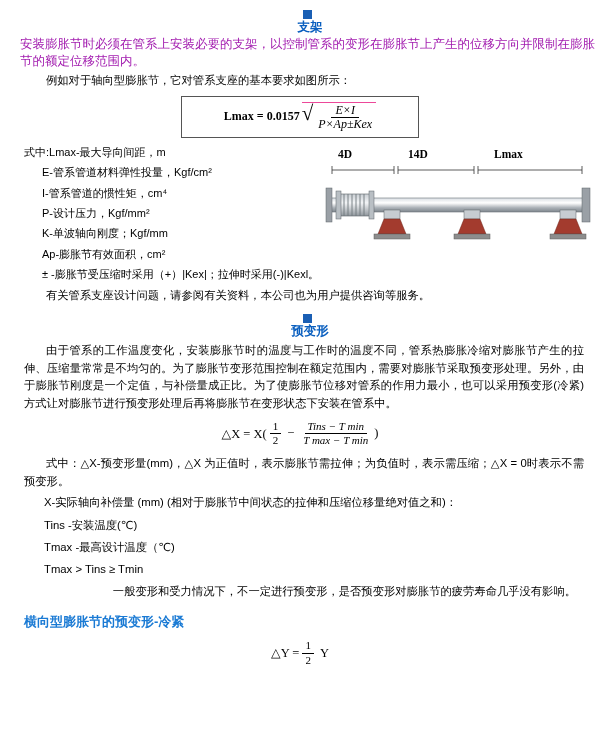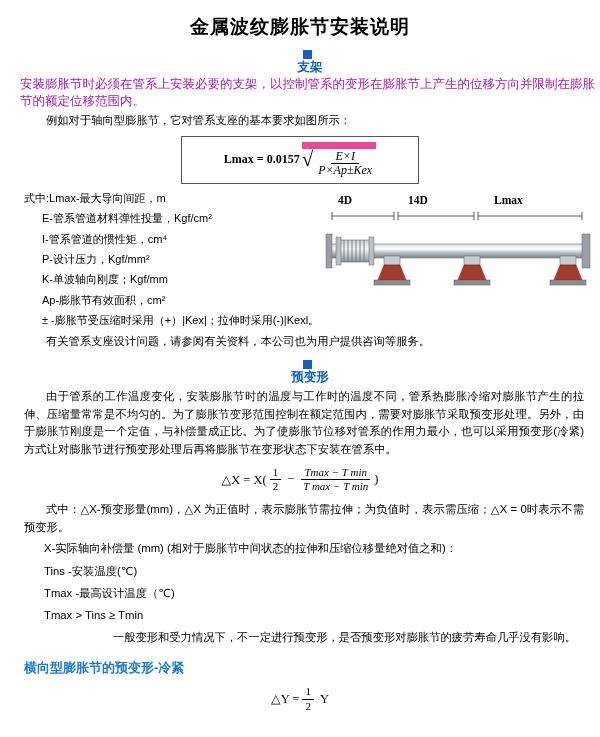--- a/index.html
+++ b/index.html
@@ -82,21 +82,21 @@
     padding: 0 4px;
     font-style: italic;
   }
   .frac .den {
     padding: 0 4px;
     font-style: italic;
   }
   .radical {
     display: inline-flex;
     align-items: stretch;
-    border-top: 7px solid #ec4899;
+    border-top: 1px solid #ec4899;
     padding-top: 1px;
     position: relative;
     margin-left: 2px;
   }
   .radical::before {
     content: "√";
     font-size: 21px;
     line-height: 0.9;
     margin-right: -2px;
   }
@@ -164,21 +164,20 @@
     margin: 3px 24px 3px 44px;
     font-size: 11.3px;
     line-height: 1.7;
   }
 </style>
 </head>
 <body>
 
 <div class="page">
 
-  <div class="title">金属波纹膨胀节安装说明</div>
 
   <div class="section-head">
     <span class="blue-square"></span>
     <span>支架</span>
     <span style="width:8px"></span>
     <span class="head-text-black" style="font-weight:normal;">安装膨胀节时必须在管系上安装必要的支架，以控制管系的变形在膨胀节上产生的位移方向并限制在膨胀节的额定位移范围内。</span>
   </div>
 
   <div class="para indent">例如对于轴向型膨胀节，它对管系支座的基本要求如图所示：</div>
 
@@ -284,21 +283,21 @@
 
 
   <div class="eq-row">
     <span>△X = X(</span>
     <span class="eq-frac">
       <span class="num">1</span>
       <span class="den">2</span>
     </span>
     <span style="margin:0 3px;">−</span>
     <span class="eq-frac">
-      <span class="num" style="font-style:italic;">Tmax − T min</span>
+      <span class="num" style="font-style:italic;">Tins − T min</span>
       <span class="den" style="font-style:italic;">T max − T min</span>
     </span>
     <span>)</span>
   </div>
 
   <div class="para indent">式中：△X-预变形量(mm)，△X 为正值时，表示膨胀节需拉伸；为负值时，表示需压缩；△X = 0时表示不需预变形。</div>
   <div class="list-line">X-实际轴向补偿量 (mm) (相对于膨胀节中间状态的拉伸和压缩位移量绝对值之和)：</div>
   <div class="list-line">Tins -安装温度(℃)</div>
   <div class="list-line">Tmax -最高设计温度（℃)</div>
   <div class="list-line">Tmax &gt; Tins ≥ Tmin</div>

